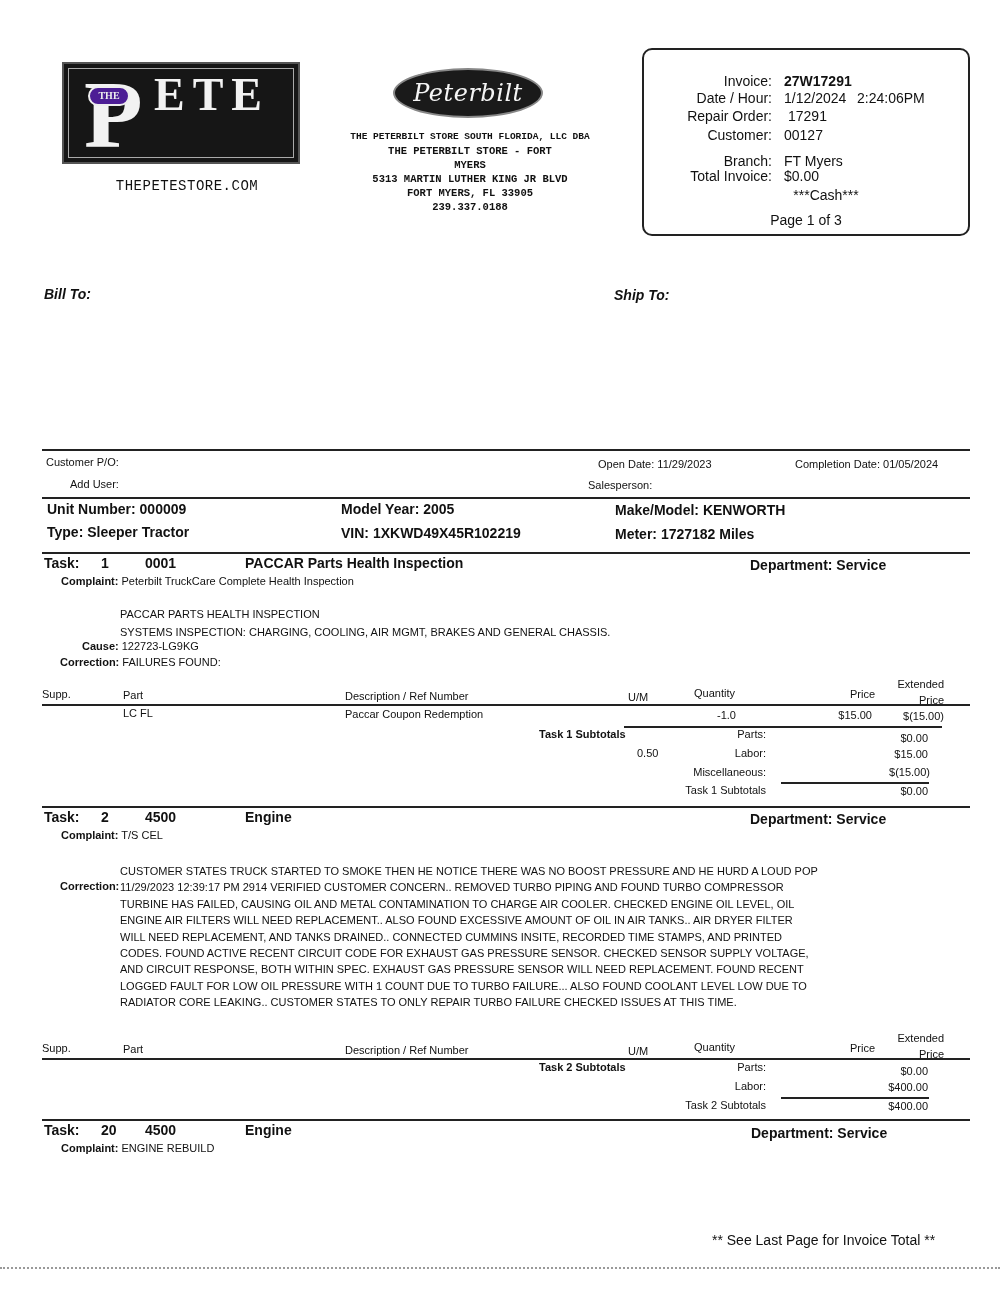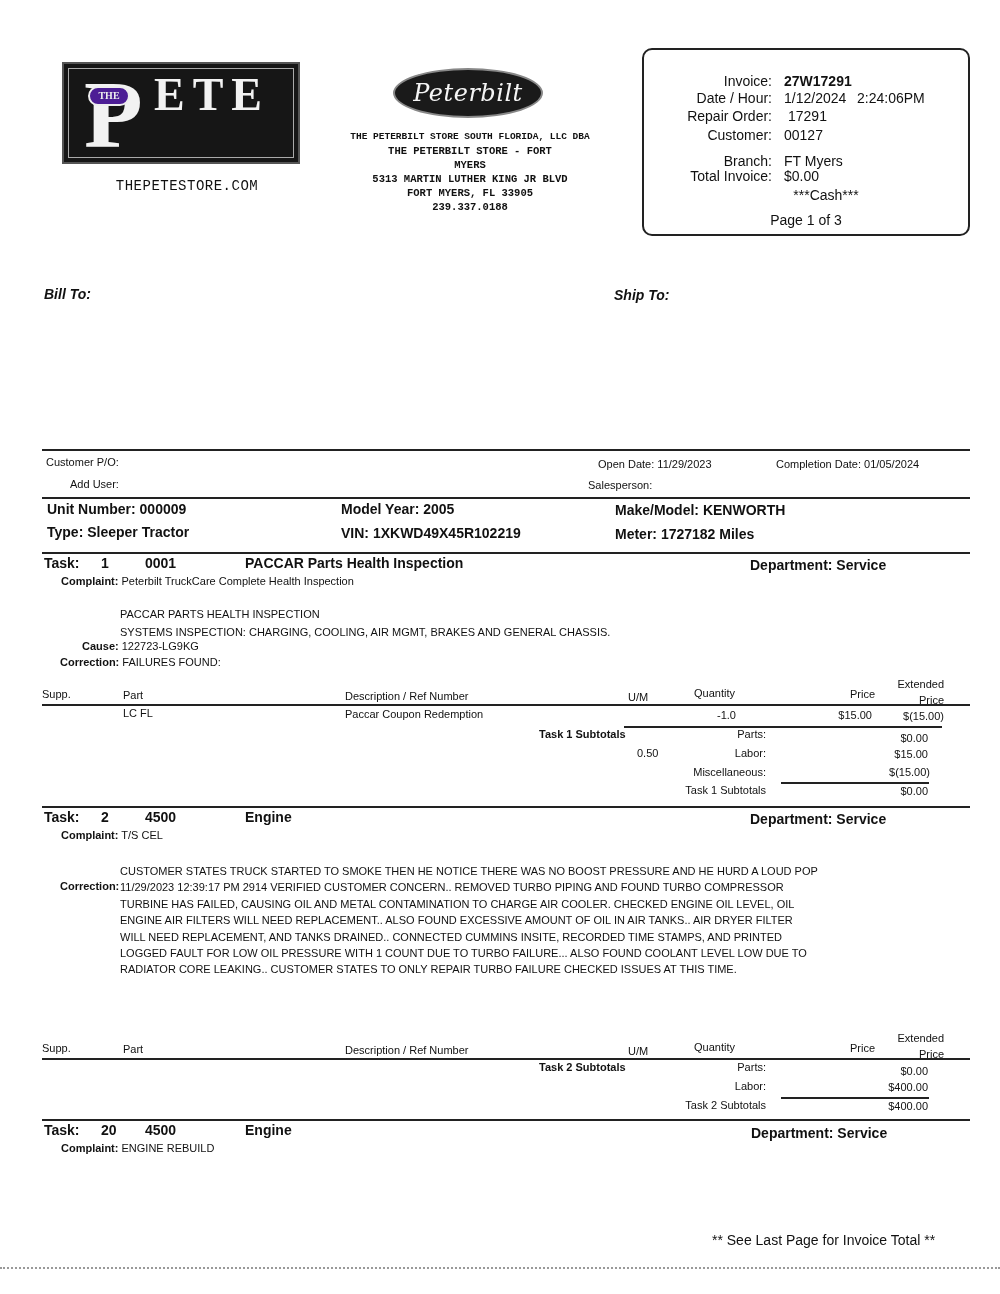--- a/index.html
+++ b/index.html
@@ -89,21 +89,21 @@
 <div class="abs lbl-it" style="left:44px; top:286px;">Bill To:</div>
 <div class="abs lbl-it" style="left:614px; top:287px;">Ship To:</div>
 
 <div class="hr" style="top:449px;"></div>
 <div class="abs txt11" style="left:46px; top:456px;">Customer P/O:</div>
 <div class="abs txt11" style="left:70px; top:478px;">Add User:</div>
 <div class="abs txt11" style="left:598px; top:458px;">
   <span>Open Date:</span>
   <span>11/29/2023</span>
 </div>
-<div class="abs txt11" style="left:776px; top:458px;text-align:right;">
+<div class="abs txt11" style="left:795px; top:458px;text-align:right;">
   <span>Completion Date:</span>
   <span>01/05/2024</span>
 </div>
 <div class="abs txt11" style="left:588px; top:479px;">Salesperson:</div>
 
 <div class="hr" style="top:497px;"></div>
 <div class="abs bold13" style="left:47px; top:501px;">
   <span>Unit Number:</span>
   <span>000009</span>
 </div>
@@ -193,20 +193,22 @@
   <b>Complaint:</b>
   <span>T/S CEL</span>
 </div>
 <div class="abs txt11" style="left:60px; top:880px; font-weight:bold;">Correction:</div>
 <div class="abs corr" style="left:120px; top:863px;">
   <div>CUSTOMER STATES TRUCK STARTED TO SMOKE THEN HE NOTICE THERE WAS NO BOOST PRESSURE AND HE HURD A LOUD POP</div>
   <div>11/29/2023 12:39:17 PM  2914  VERIFIED CUSTOMER CONCERN.. REMOVED TURBO PIPING AND FOUND TURBO COMPRESSOR</div>
   <div>TURBINE HAS FAILED, CAUSING OIL AND METAL CONTAMINATION TO CHARGE AIR COOLER. CHECKED ENGINE OIL LEVEL, OIL</div>
   <div>ENGINE AIR FILTERS WILL NEED REPLACEMENT.. ALSO FOUND EXCESSIVE AMOUNT OF OIL IN AIR TANKS.. AIR DRYER FILTER</div>
   <div>WILL NEED REPLACEMENT, AND TANKS DRAINED.. CONNECTED CUMMINS INSITE, RECORDED TIME STAMPS, AND PRINTED</div>
+  <div>CODES. FOUND ACTIVE RECENT CIRCUIT CODE FOR EXHAUST GAS PRESSURE SENSOR. CHECKED SENSOR SUPPLY VOLTAGE,</div>
+  <div>AND CIRCUIT RESPONSE, BOTH WITHIN SPEC. EXHAUST GAS PRESSURE SENSOR WILL NEED REPLACEMENT. FOUND RECENT</div>
   <div>LOGGED FAULT FOR LOW OIL PRESSURE WITH 1 COUNT DUE TO TURBO FAILURE... ALSO FOUND COOLANT LEVEL LOW DUE TO</div>
   <div>RADIATOR CORE LEAKING.. CUSTOMER STATES TO ONLY REPAIR TURBO FAILURE CHECKED ISSUES AT THIS TIME.</div>
 </div>
 
 <div class="abs txt11" style="left:42px; top:1042px;">Supp.</div>
 <div class="abs txt11" style="left:123px; top:1043px;">Part</div>
 <div class="abs txt11" style="left:345px; top:1044px;">Description / Ref Number</div>
 <div class="abs txt11" style="left:628px; top:1045px;">U/M</div>
 <div class="abs txt11" style="left:694px; top:1041px;">Quantity</div>
 <div class="abs txt11" style="left:850px; top:1042px;">Price</div>

